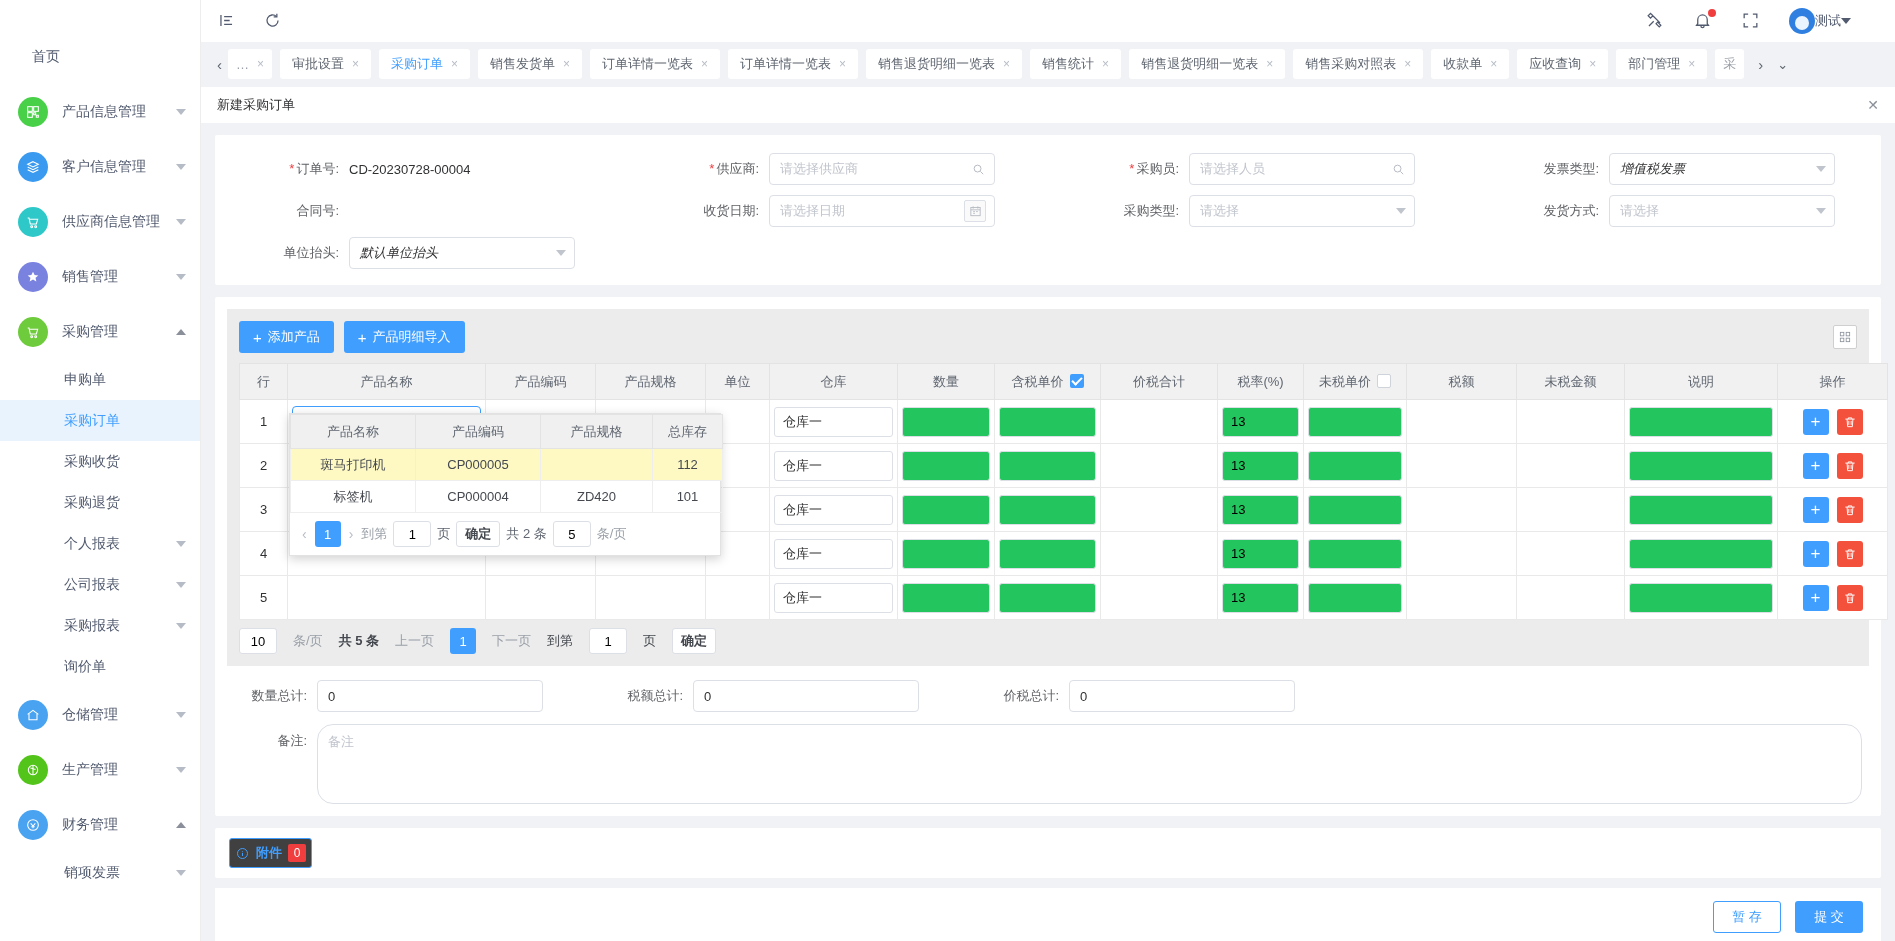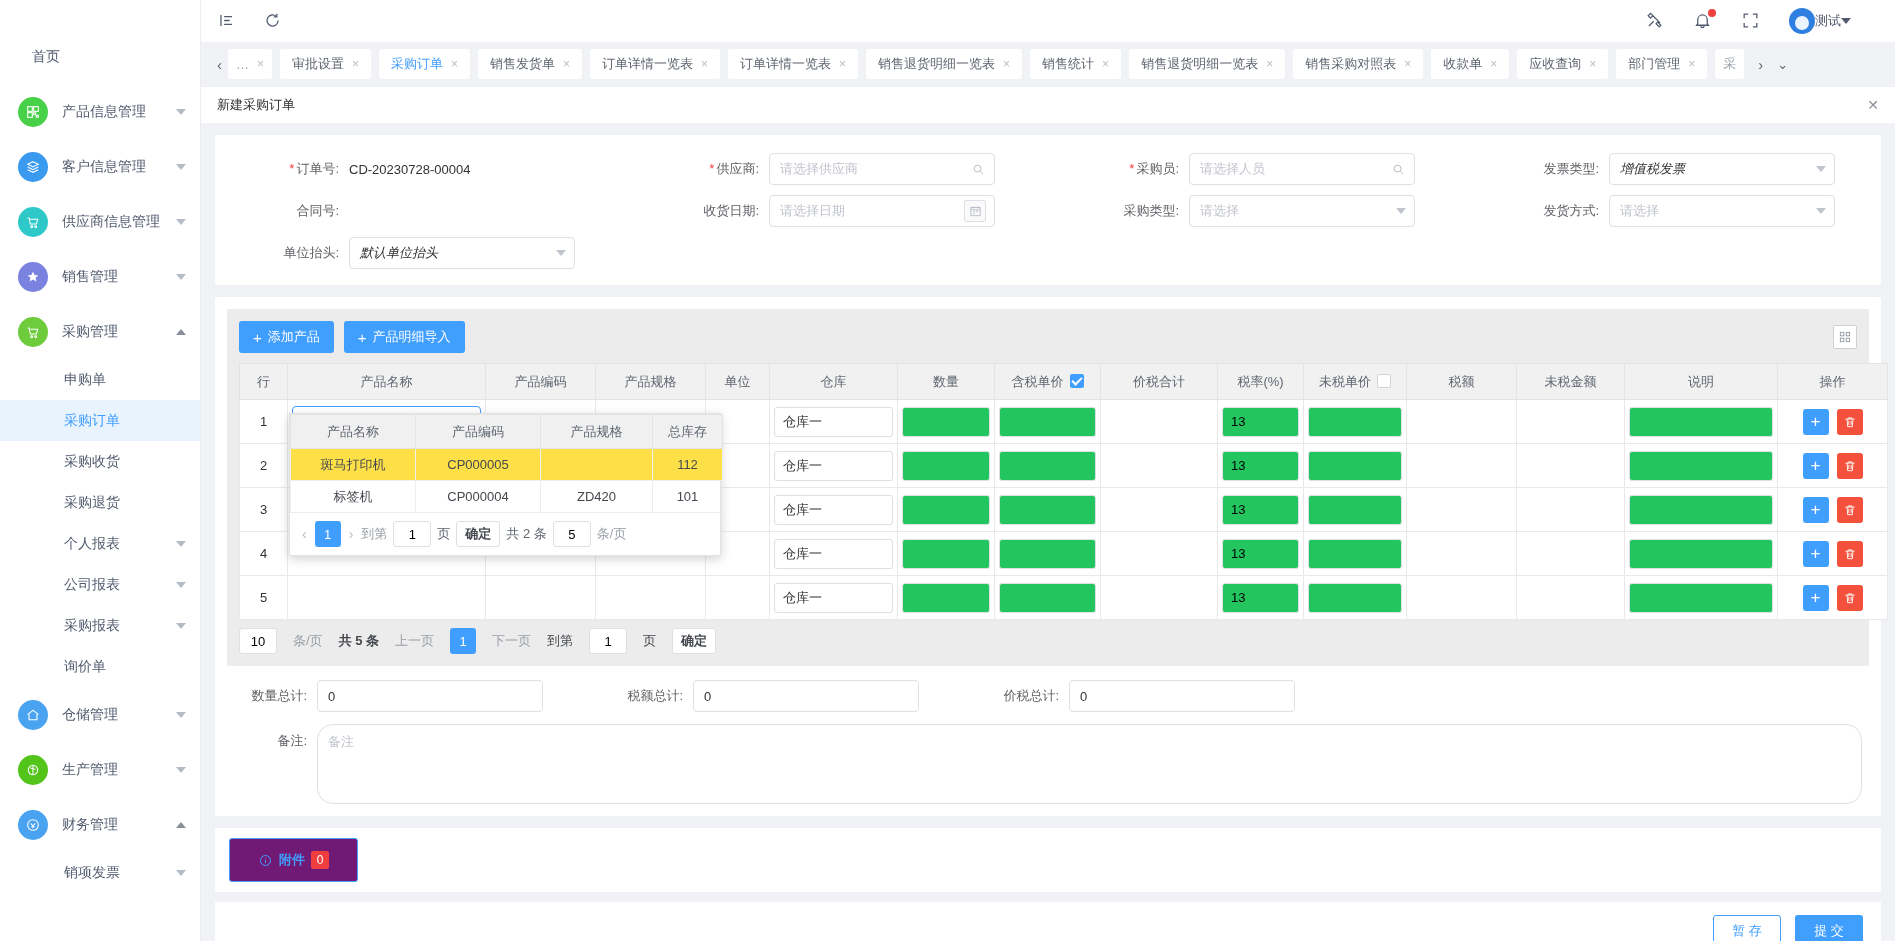--- a/index.html
+++ b/index.html
@@ -98,21 +98,21 @@
   .hcheck { display:inline-block; width:14px; height:14px; border-radius:2px; vertical-align:-2px; margin-left:6px; }
   .hcheck.on { background:#409eff; position:relative; }
   .hcheck.on::after { content:""; position:absolute; left:4px; top:1px; width:4px; height:8px; border:solid #fff; border-width:0 2px 2px 0; transform:rotate(45deg); }
   .hcheck.off { background:#fff; border:1px solid #cfd3da; }
 
   
   .popup { position:absolute; left:62px; top:104px; width:432px; background:#fff; border:1px solid #e2e2e2; box-shadow:0 3px 10px rgba(0,0,0,.18); z-index:20; }
   .popup table { width:100%; border-collapse:collapse; table-layout:fixed; }
   .popup th { background:#f0f0f0; font-weight:normal; font-size:13px; color:#5f6670; height:34px; border:1px solid #e3e3e3; }
   .popup td { font-size:13px; color:#45494f; height:32px; text-align:center; border:1px solid #eee; }
-  .popup tr.sel td { background:#fde047; }
+  .popup tr.sel td { background:#fef9c3; }
   .pop-pager { display:flex; align-items:center; padding:8px 10px; gap:6px; font-size:13px; color:#5f6670; }
   .pg-arrow { color:#b6bcc6; font-size:14px; padding:0 2px; cursor:pointer; }
   .pg-cur { width:26px; height:26px; background:#409eff; color:#fff; border-radius:3px; display:flex; align-items:center; justify-content:center; font-size:13px; cursor:pointer; }
   .pg-box { width:38px; height:26px; border:1px solid #dcdfe6; border-radius:3px; text-align:center; font-size:13px; outline:none; font-family:inherit; }
   .pg-ok { height:26px; border:1px solid #dcdfe6; background:#fff; border-radius:3px; padding:0 8px; font-size:13px; font-weight:bold; color:#45494f; cursor:pointer; font-family:inherit; }
   .pg-muted { color:#9aa0a8; }
 
   
   .main-pager { display:flex; align-items:center; gap:16px; margin-top:8px; font-size:13px; color:#45494f; }
   .main-pager .total { font-weight:bold; }
@@ -122,21 +122,21 @@
   .totitem { display:flex; align-items:center; margin-right:60px; }
   .totitem .flabel { width:90px; }
   .totbox { width:226px; height:32px; border:1px solid #dcdfe6; border-radius:4px; padding:0 10px; font-size:13px; outline:none; font-family:inherit; color:#303133; }
   .remrow { display:flex; margin-top:12px; }
   .remrow .flabel { width:90px; padding-top:8px; }
   .remarea { flex:1; max-width:1545px; height:80px; border:1px solid #dcdfe6; border-radius:16px; padding:8px 10px; font-size:13px; font-family:inherit; resize:none; outline:none; color:#303133; }
   .remarea::placeholder { color:#c0c4cc; }
 
   
   .attach-card { margin-top:12px; padding:10px 14px; flex:0 0 auto; }
-  .attachbtn { display:inline-flex; align-items:center; gap:6px; height:44px; border:1px solid #409eff; background:#701a75; border-radius:3px; padding:0 28px; cursor:pointer; font-family:inherit; }
+  .attachbtn { display:inline-flex; align-items:center; gap:6px; height:30px; border:1px solid #409eff; background:#404040; border-radius:3px; padding:0 5px; cursor:pointer; font-family:inherit; }
   .attachbtn svg { width:15px; height:15px; stroke:#409eff; fill:none; stroke-width:1.6; }
   .attachbtn .alabel { color:#409eff; font-size:13px; font-weight:bold; }
   .badge { background:#f03e3e; color:#fff; font-size:12px; min-width:18px; height:18px; border-radius:2px; display:inline-flex; align-items:center; justify-content:center; padding:0 4px; }
 
   
   .footerbar { margin-top:10px; background:#fff; height:58px; display:flex; align-items:center; justify-content:flex-end; gap:14px; padding:0 18px; flex:0 0 auto; }
   .ghostbtn { height:32px; min-width:68px; border:1px solid #409eff; color:#409eff; background:#fff; border-radius:3px; font-size:13px; cursor:pointer; font-family:inherit; }
   .solidbtn { height:32px; min-width:68px; border:none; color:#fff; background:#409eff; border-radius:3px; font-size:13px; cursor:pointer; font-family:inherit; }
 </style>
 </head>

